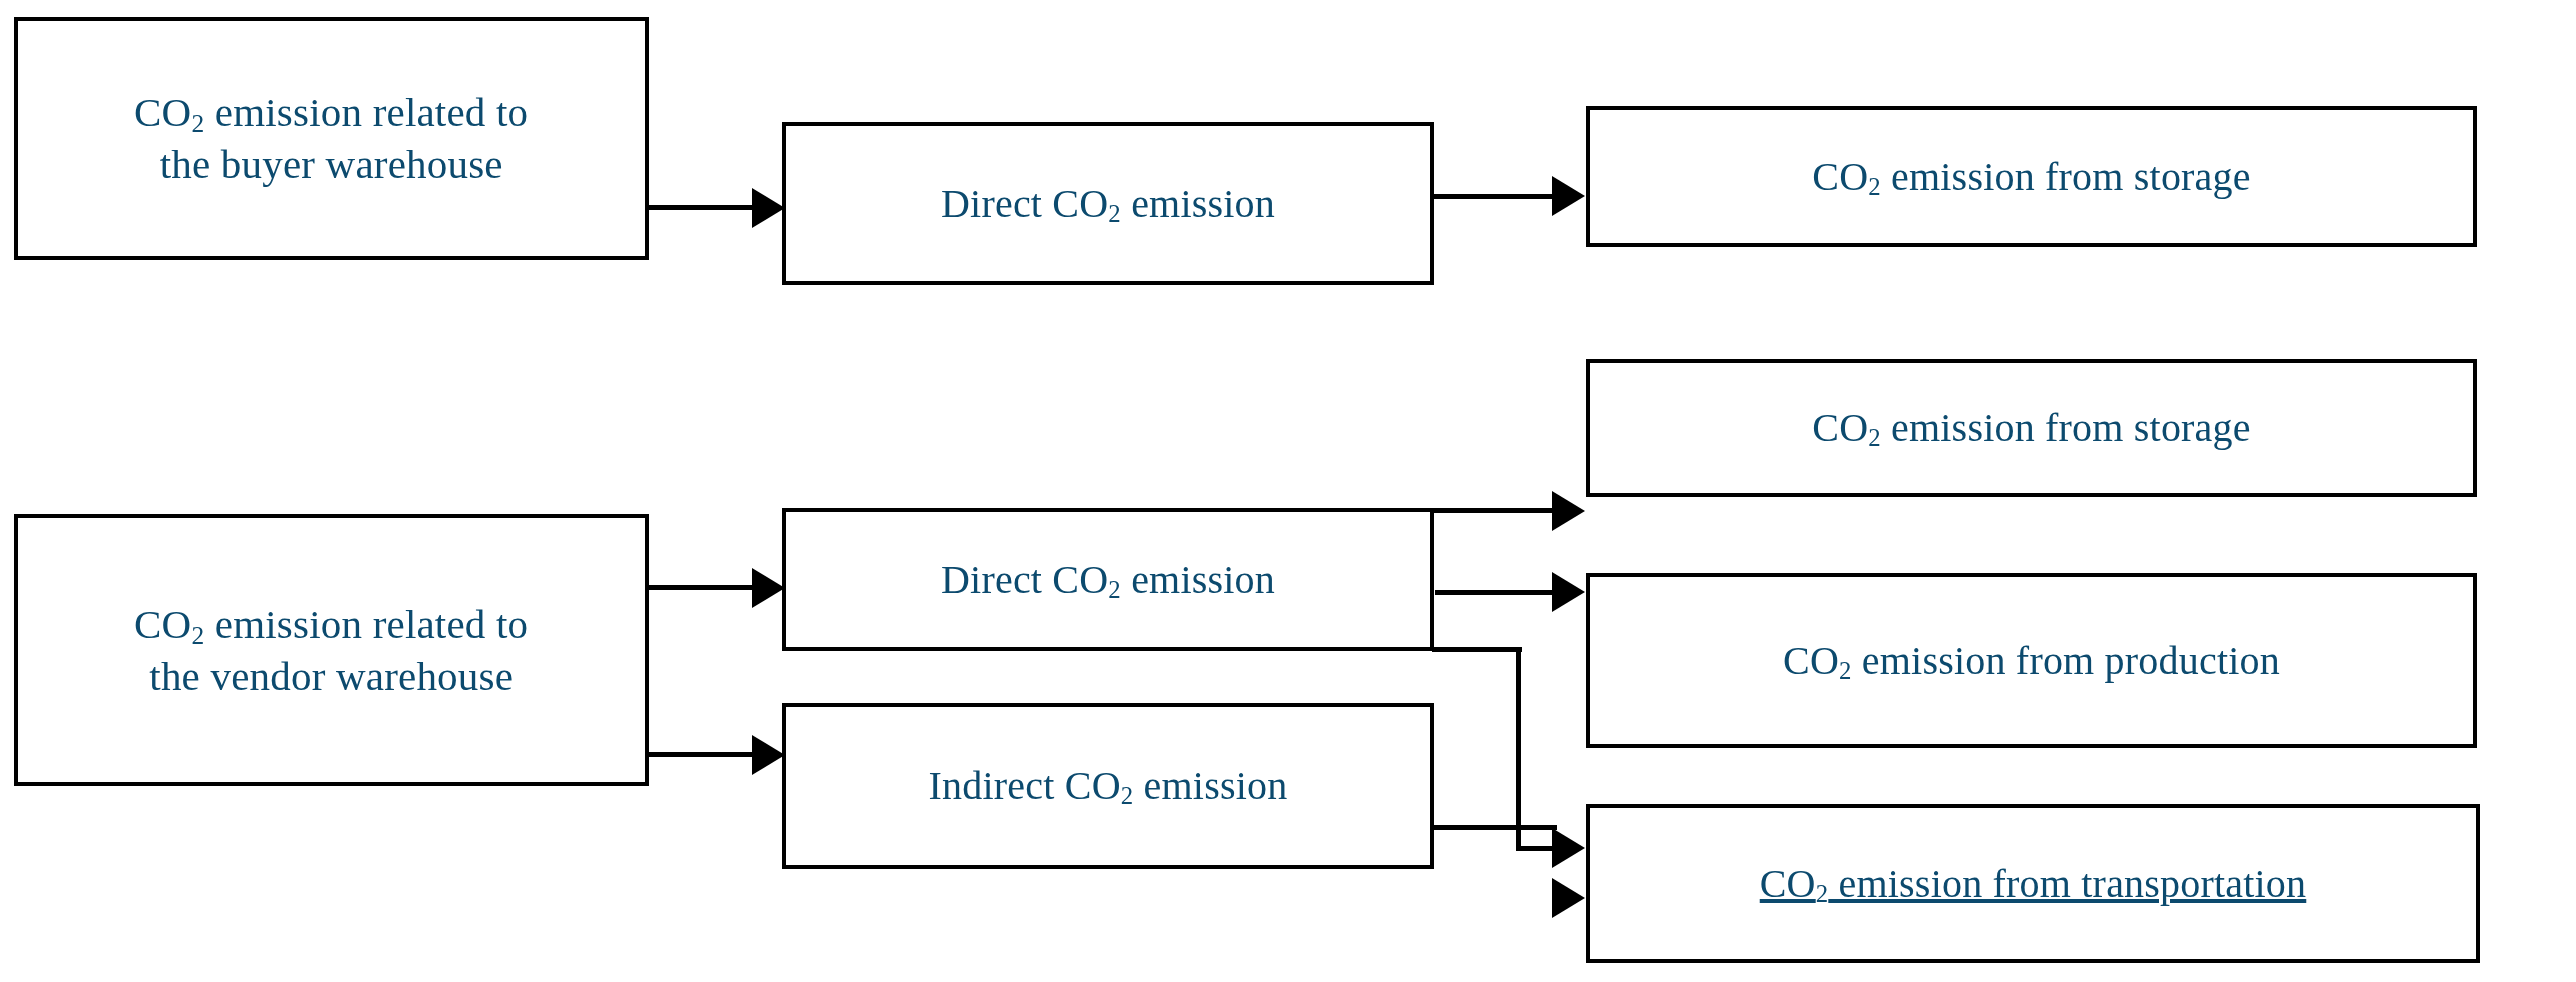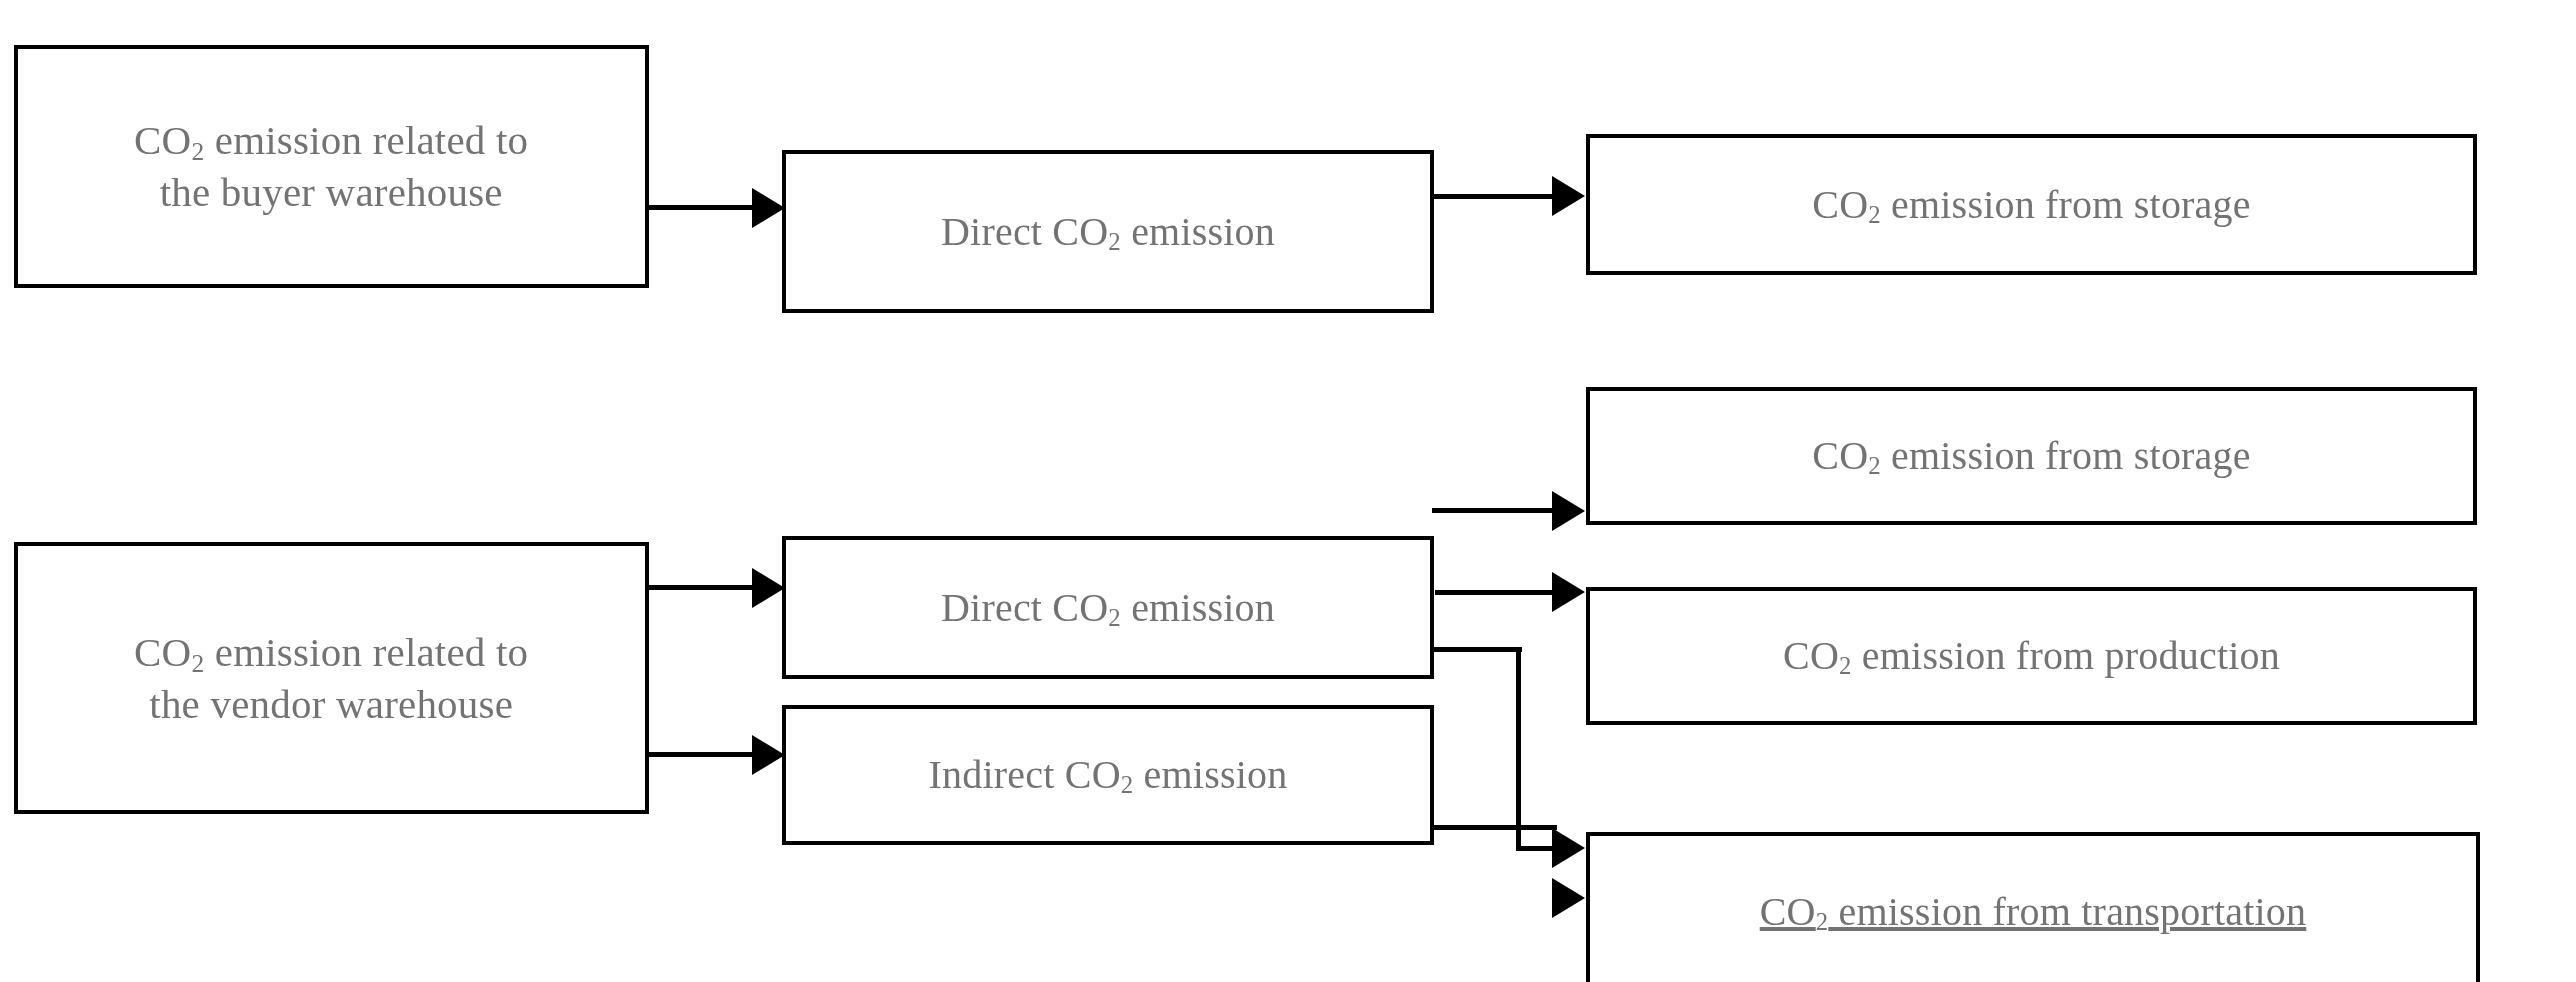--- a/index.html
+++ b/index.html
@@ -16,24 +16,23 @@
   }
   .node{
     position:absolute;
     box-sizing:border-box;
     border:4.6px solid #000000;
     background:#ffffff;
     display:flex;
     align-items:center;
     justify-content:center;
     text-align:center;
-    color:#737373;
+    color:#0c4a6e;
     line-height:1.28;
     padding:0 13.7px;
-    margin-top:28px;
   }
   .node .label{
     font-size:40px;
     letter-spacing:0.2px;
     white-space:pre-line;
   }
   .node.big .label{font-size:41px;}
   sub{font-size:0.62em;line-height:0;vertical-align:-0.22em;}
   .conn{position:absolute;background:#000000;}
   .hline{height:5.3px;}
@@ -76,35 +75,35 @@
   <div class="conn hline" style="left:647px;top:585px;width:111px;"></div>
   <div class="arrow" style="left:752px;top:568px;"></div>
 
   <div class="conn hline" style="left:647px;top:752px;width:111px;"></div>
   <div class="arrow" style="left:752px;top:735px;"></div>
 
   <div class="node" style="left:782px;top:508px;width:652px;height:143px;">
     <span class="label">Direct CO<sub>2</sub> emission</span>
   </div>
 
-  <div class="node" style="left:782px;top:677px;width:652px;height:140px;justify-content:center;">
+  <div class="node" style="left:782px;top:703px;width:652px;height:166px;justify-content:center;">
     <span class="label">Indirect CO<sub>2</sub> emission</span>
   </div>
 
   <div class="conn hline" style="left:1432px;top:508px;width:125px;"></div>
   <div class="arrow" style="left:1552px;top:491px;"></div>
 
   <div class="node" style="left:1586px;top:359px;width:891px;height:138px;">
     <span class="label">CO<sub>2</sub> emission from storage</span>
   </div>
 
   <div class="conn hline" style="left:1435px;top:590px;width:121px;"></div>
   <div class="arrow" style="left:1552px;top:572px;"></div>
 
-  <div class="node" style="left:1586px;top:559px;width:891px;height:138px;">
+  <div class="node" style="left:1586px;top:573px;width:891px;height:175px;">
     <span class="label">CO<sub>2</sub> emission from production</span>
   </div>
 
   <div class="conn hline" style="left:1432px;top:647px;width:90px;"></div>
   <div class="conn vline" style="left:1516px;top:647px;height:204px;"></div>
   <div class="conn hline" style="left:1516px;top:846px;width:40px;"></div>
   <div class="arrow" style="left:1552px;top:828px;"></div>
 
   <div class="conn hline" style="left:1432px;top:825px;width:125px;"></div>
   <div class="arrow" style="left:1552px;top:878px;"></div>

